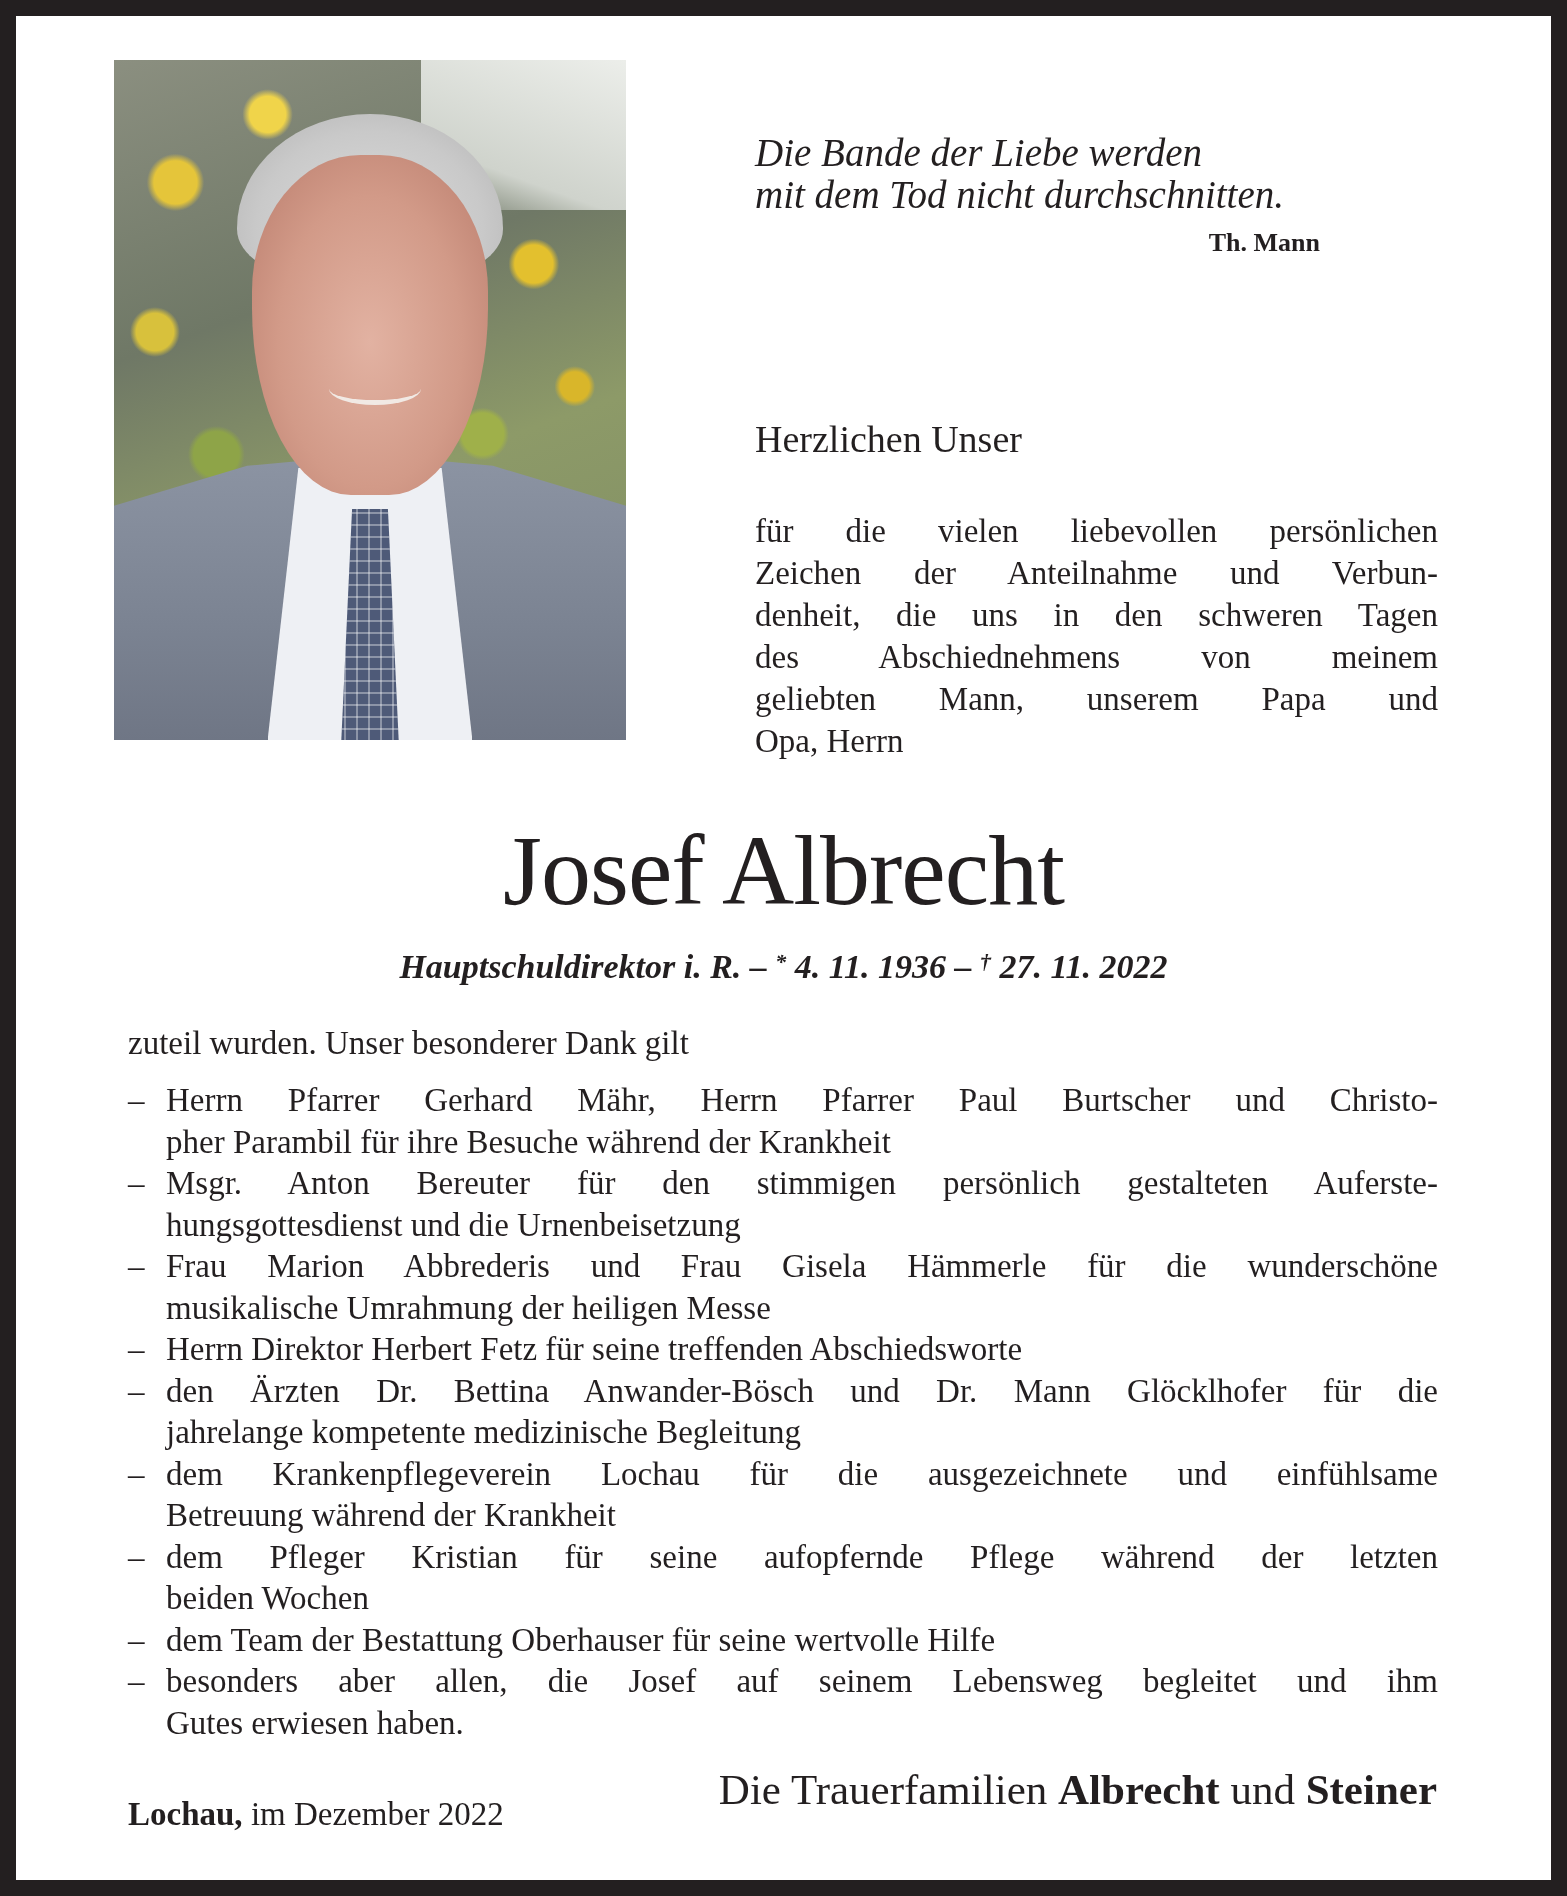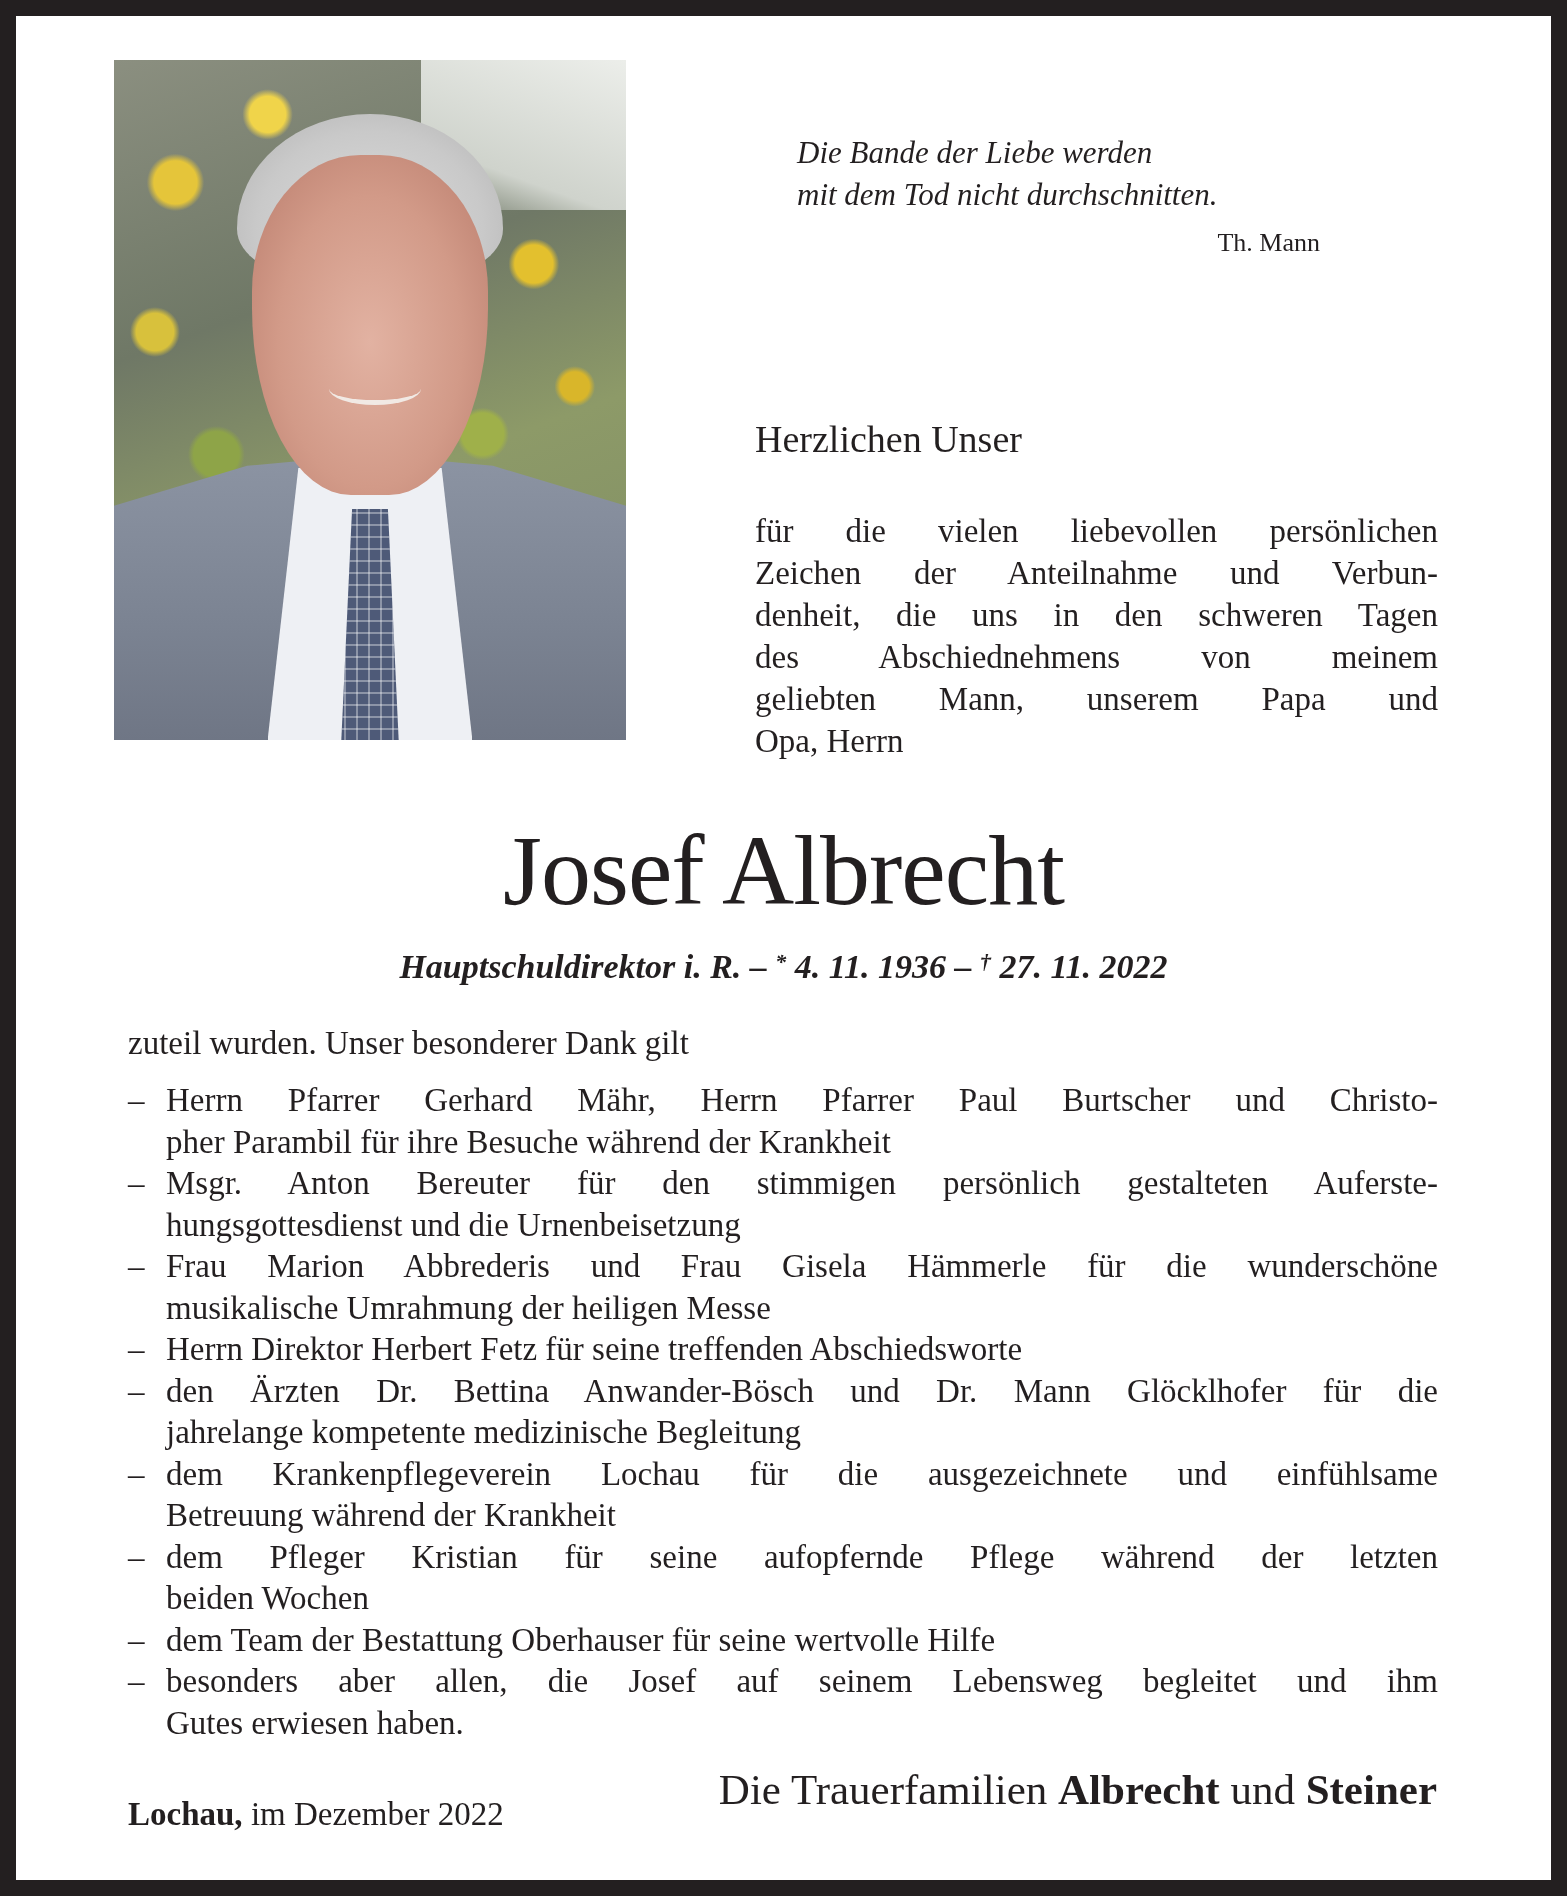--- a/index.html
+++ b/index.html
@@ -70,31 +70,31 @@
       border-bottom: 5px solid #f1e9e4;
       border-radius: 0 0 50% 50%;
     }
 
     
     .quote {
       position: absolute;
       left: 755px; top: 132px;
       width: 570px;
       font-style: italic;
-      font-size: 31px;
+      font-size: 39px;
       line-height: 42px;
-      margin-left: 42px;
     }
     .quote-line { display: block; }
     .quote-author {
       position: absolute;
       left: 755px; top: 228px;
       width: 565px;
       text-align: right;
       font-size: 26px;
+      font-weight: bold;
     }
 
     .dank-heading {
       position: absolute;
       left: 755px; top: 415px;
       font-size: 38px;
       line-height: 48px;
     }
     .dank-body {
       position: absolute;

